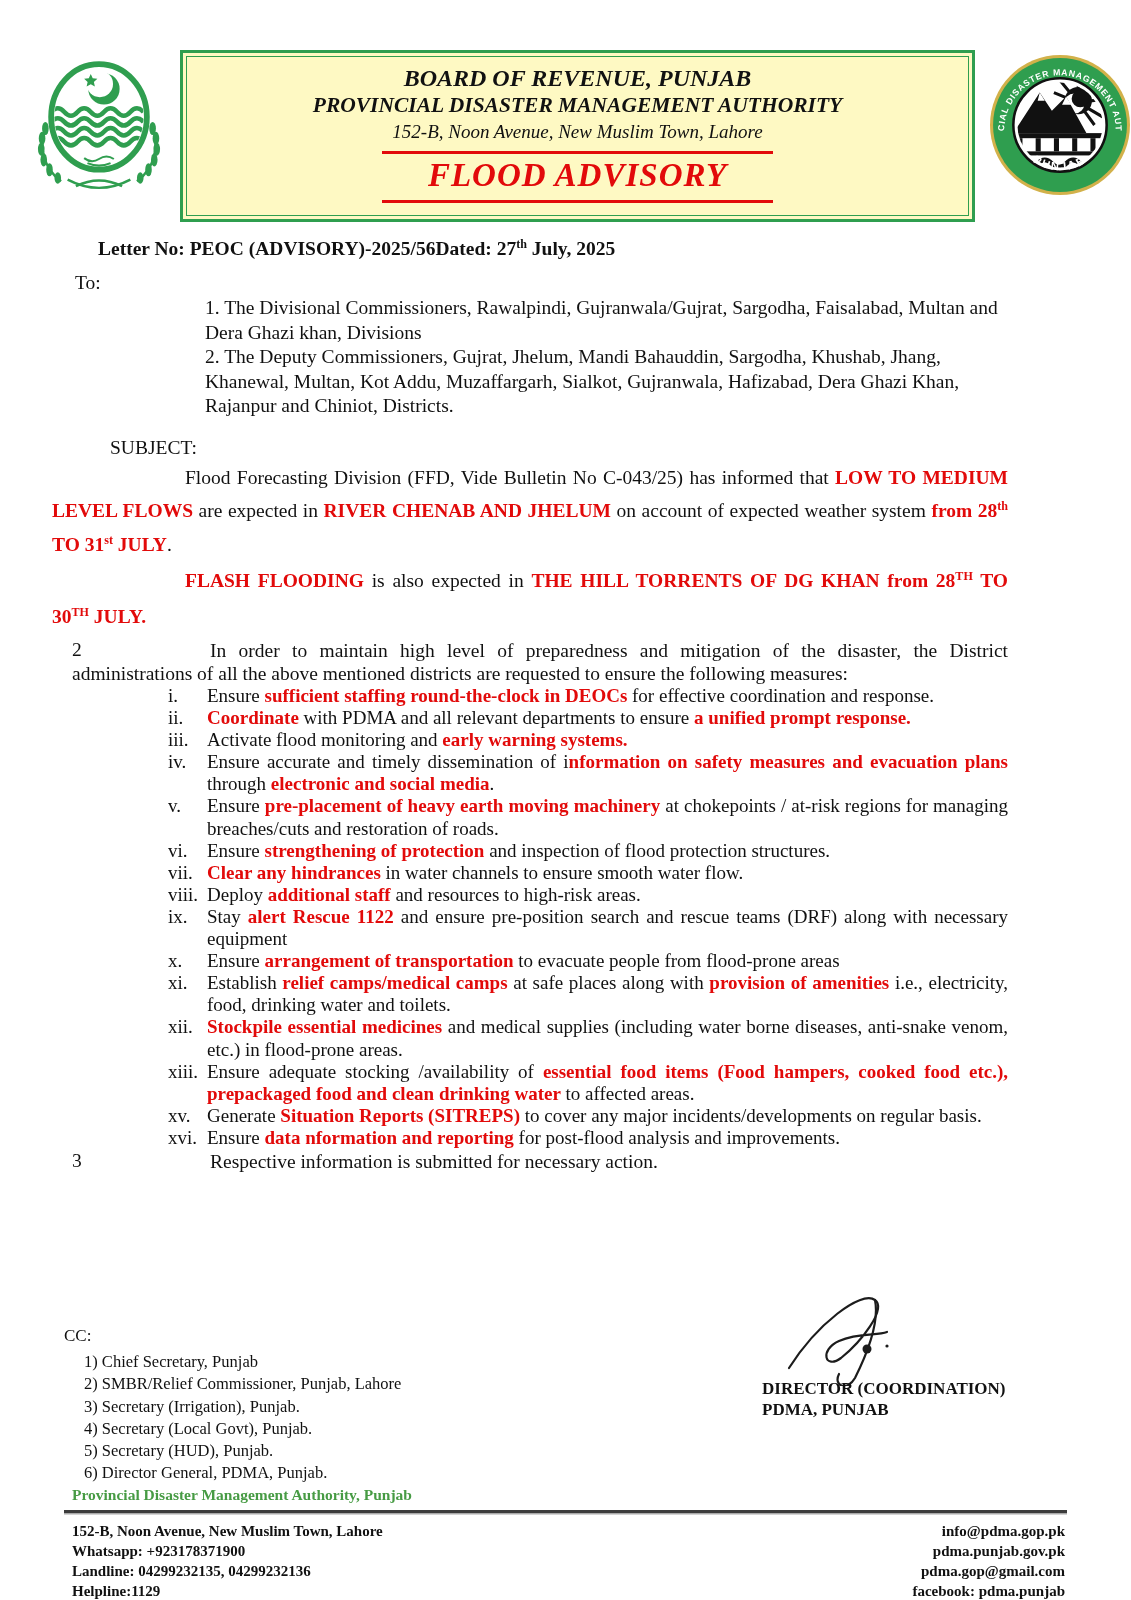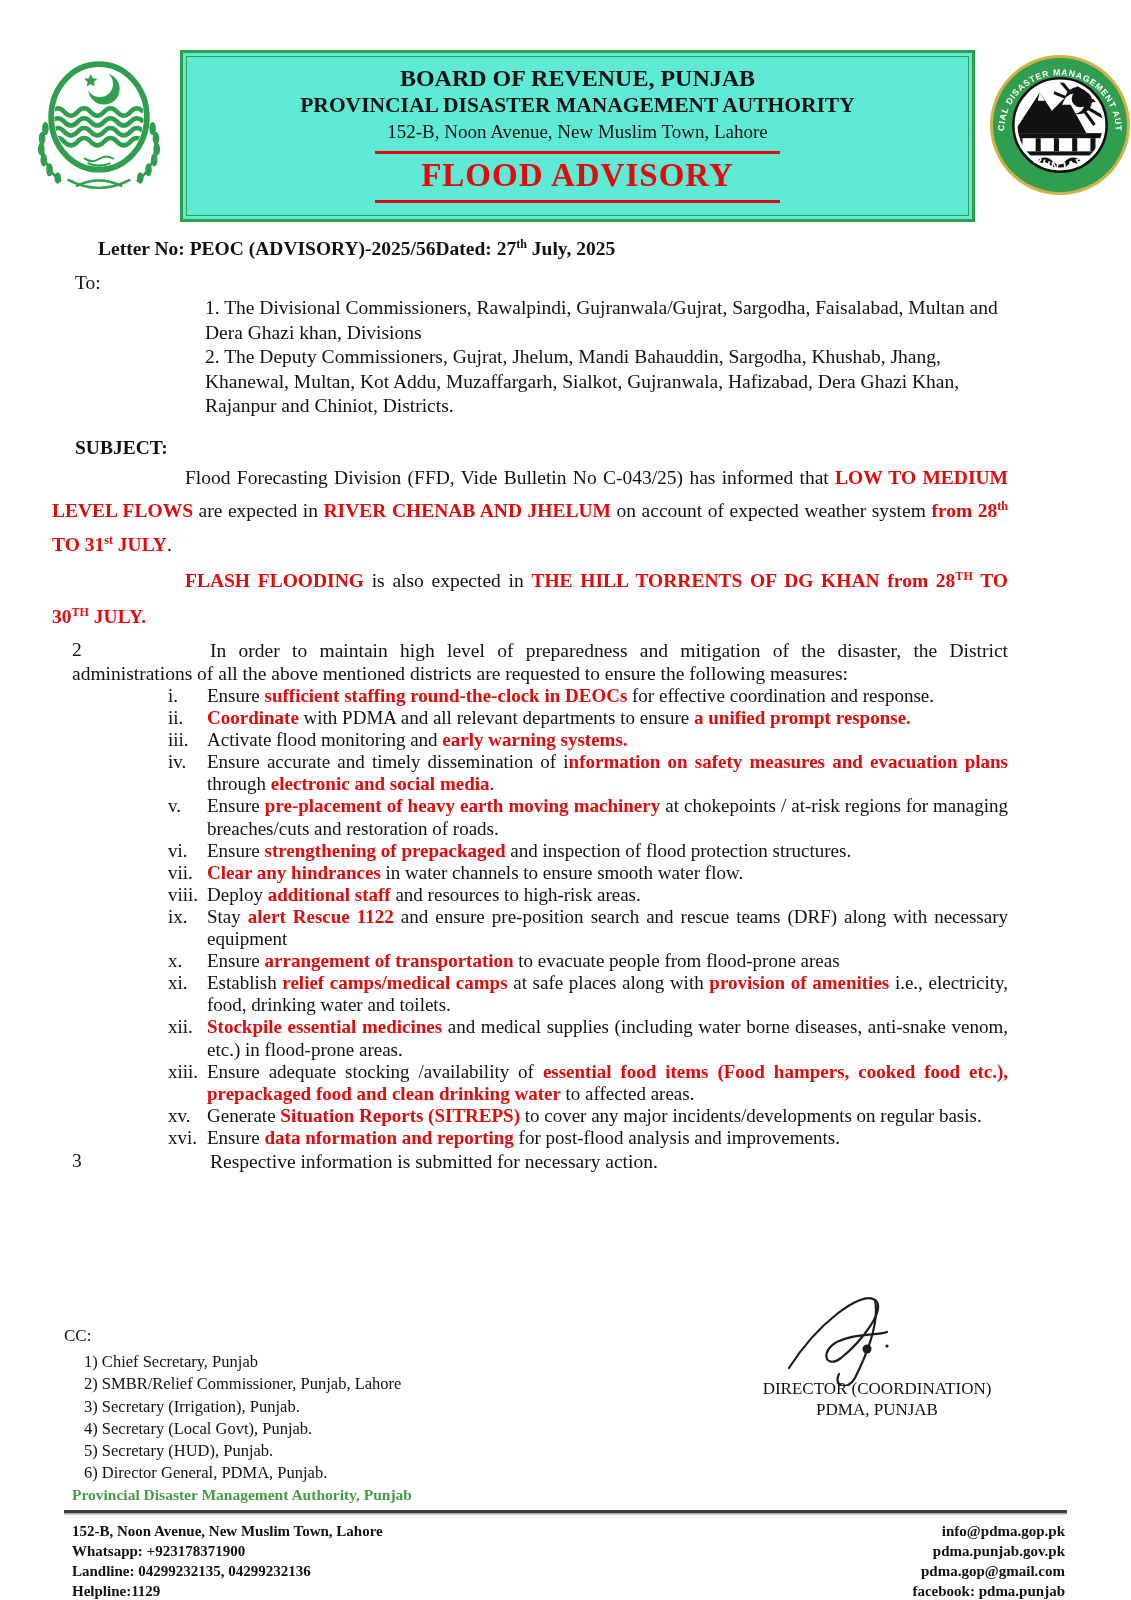--- a/index.html
+++ b/index.html
@@ -11,37 +11,37 @@
   }
   *{box-sizing:border-box;}
   html,body{margin:0;padding:0;}
   body{
     width:1131px;height:1600px;background:#fff;position:relative;overflow:hidden;
     font-family:"Liberation Serif", serif;color:var(--ink);
   }
   
   .header-row{display:flex;align-items:flex-start;padding:50px 0 0 33px;}
   .left-logo{width:132px;height:152px;flex-shrink:0;}
-  .header-box{width:812px;margin-left:15px;border:3px solid var(--green);padding:3px;background:#5eead4;}
+  .header-box{width:812px;margin-left:15px;border:3px solid var(--green);padding:3px;background:#fef9c3;font-style:italic;}
   .header-box-inner{border:1.5px solid var(--green);text-align:center;padding:8px 8px 12px;}
   .board{font-size:24px;font-weight:bold;}
   .authority{font-size:21.5px;font-weight:bold;margin-top:1px;}
   .addr{font-size:19px;margin-top:3px;}
   .banner-wrap{display:inline-block;margin-top:8px;padding:0 46px;
     border-top:3px solid var(--red);border-bottom:3px solid var(--red);}
   .banner{color:var(--red);font-weight:bold;font-size:33px;letter-spacing:1px;padding:3px 0 6px;}
   .right-logo{width:142px;height:142px;margin-left:14px;margin-top:4px;flex-shrink:0;}
   
   .meta-row{display:flex;justify-content:flex-start;margin:16px 200px 0 98px;
     font-weight:bold;font-size:19.5px;}
   
   .to-label{margin:12px 0 0 75px;font-size:19.5px;}
   .recipients{margin:2px 123px 0 205px;font-size:19.5px;line-height:24.5px;text-align:left;}
   
-  .subject-row{display:flex;margin:18px 123px 0 75px;font-size:19.5px;font-weight:bold;flex-direction:column;}
+  .subject-row{display:flex;margin:18px 123px 0 110px;font-size:19.5px;font-weight:normal;flex-direction:column;}
   .subject-label{width:133px;flex-shrink:0;}
   .subject-text{flex:1;text-align:justify;line-height:32.5px;
     text-decoration:underline;text-decoration-thickness:2px;text-underline-offset:4px;}
   
   .para{margin:0 123px 0 52px;font-size:19.5px;text-align:justify;}
   .para1{line-height:33.5px;text-indent:133px;margin-top:2px;}
   .para2{line-height:36px;text-indent:133px;margin-top:2px;}
   .pointed{position:relative;margin:4px 123px 0 72px;font-size:19.5px;}
   .pnum{position:absolute;left:0;top:0;}
   .ptext{text-indent:138px;text-align:justify;line-height:23px;}
@@ -49,22 +49,22 @@
   .advisory-list{margin:0 123px 0 168px;padding:0;list-style:none;font-size:19px;}
   .advisory-list li{display:flex;line-height:22.1px;}
   .li-num{width:39px;flex-shrink:0;}
   .li-text{flex:1;text-align:justify;}
   
   .rb{color:var(--red);font-weight:bold;}
   .sup{vertical-align:super;font-size:0.62em;line-height:0;}
   .rbsup{color:var(--red);font-weight:bold;vertical-align:super;font-size:0.62em;line-height:0;}
   
   .sig-svg{position:absolute;left:775px;top:1286px;width:170px;height:100px;}
-  .sig-block{position:absolute;left:727px;top:1378px;width:300px;text-align:center;
-    font-weight:normal;font-size:17px;line-height:21px;}
+  .sig-block{position:absolute;left:762px;top:1378px;width:300px;
+    font-weight:bold;font-size:17px;line-height:21px;}
   .cc-block{position:absolute;left:64px;top:1326px;font-size:17px;}
   .cc-items{margin-top:5px;padding-left:20px;font-size:16.5px;line-height:22.3px;}
   
   .footer{position:absolute;left:0;right:0;top:1486px;}
   .footer-org{margin-left:72px;color:var(--fgreen);font-weight:bold;font-size:15.5px;}
   .footer-sep{margin:6px 64px 0 64px;height:0;border-top:3.5px solid #3c3c3c;box-shadow:0 1.5px 0 #a9a9a9;}
   .footer-cols{display:flex;justify-content:space-between;margin:8px 66px 0 72px;
     font-weight:bold;font-size:15px;line-height:20px;}
   .footer-right{text-align:right;}
 </style>
@@ -218,21 +218,21 @@
   <li>
       <span class="li-num">iv.</span>
       <span class="li-text"><span>Ensure accurate and timely dissemination of i</span><span class="rb">nformation on safety measures and evacuation plans</span><span> through </span><span class="rb">electronic and social media</span><span>.</span></span>
     </li>
   <li>
       <span class="li-num">v.</span>
       <span class="li-text"><span>Ensure </span><span class="rb">pre-placement of heavy earth moving machinery</span><span> at chokepoints / at-risk regions for managing breaches/cuts and restoration of roads.</span></span>
     </li>
   <li>
       <span class="li-num">vi.</span>
-      <span class="li-text"><span>Ensure </span><span class="rb">strengthening of prepackaged</span><span> and inspection of flood protection structures.</span></span>
+      <span class="li-text"><span>Ensure </span><span class="rb">strengthening of protection</span><span> and inspection of flood protection structures.</span></span>
     </li>
   <li>
       <span class="li-num">vii.</span>
       <span class="li-text"><span class="rb">Clear any hindrances</span><span> in water channels to ensure smooth water flow.</span></span>
     </li>
   <li>
       <span class="li-num">viii.</span>
       <span class="li-text"><span>Deploy </span><span class="rb">additional staff</span><span> and resources to high-risk areas.</span></span>
     </li>
   <li>

